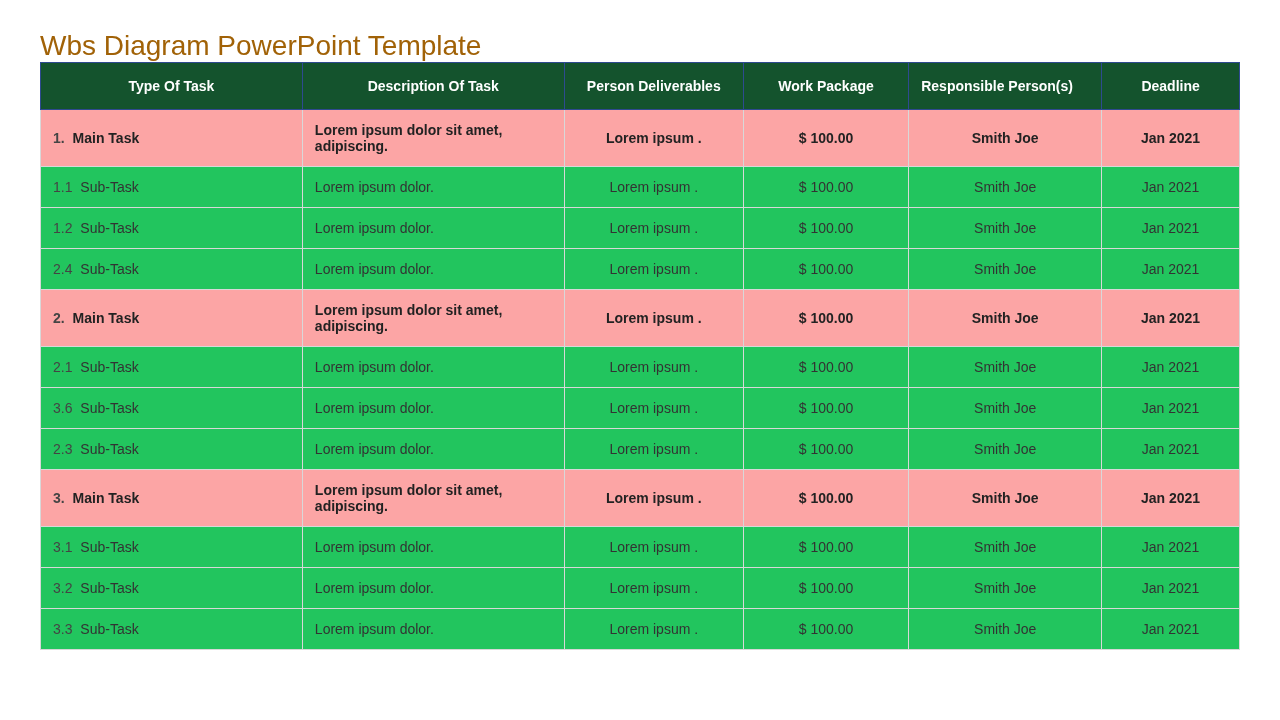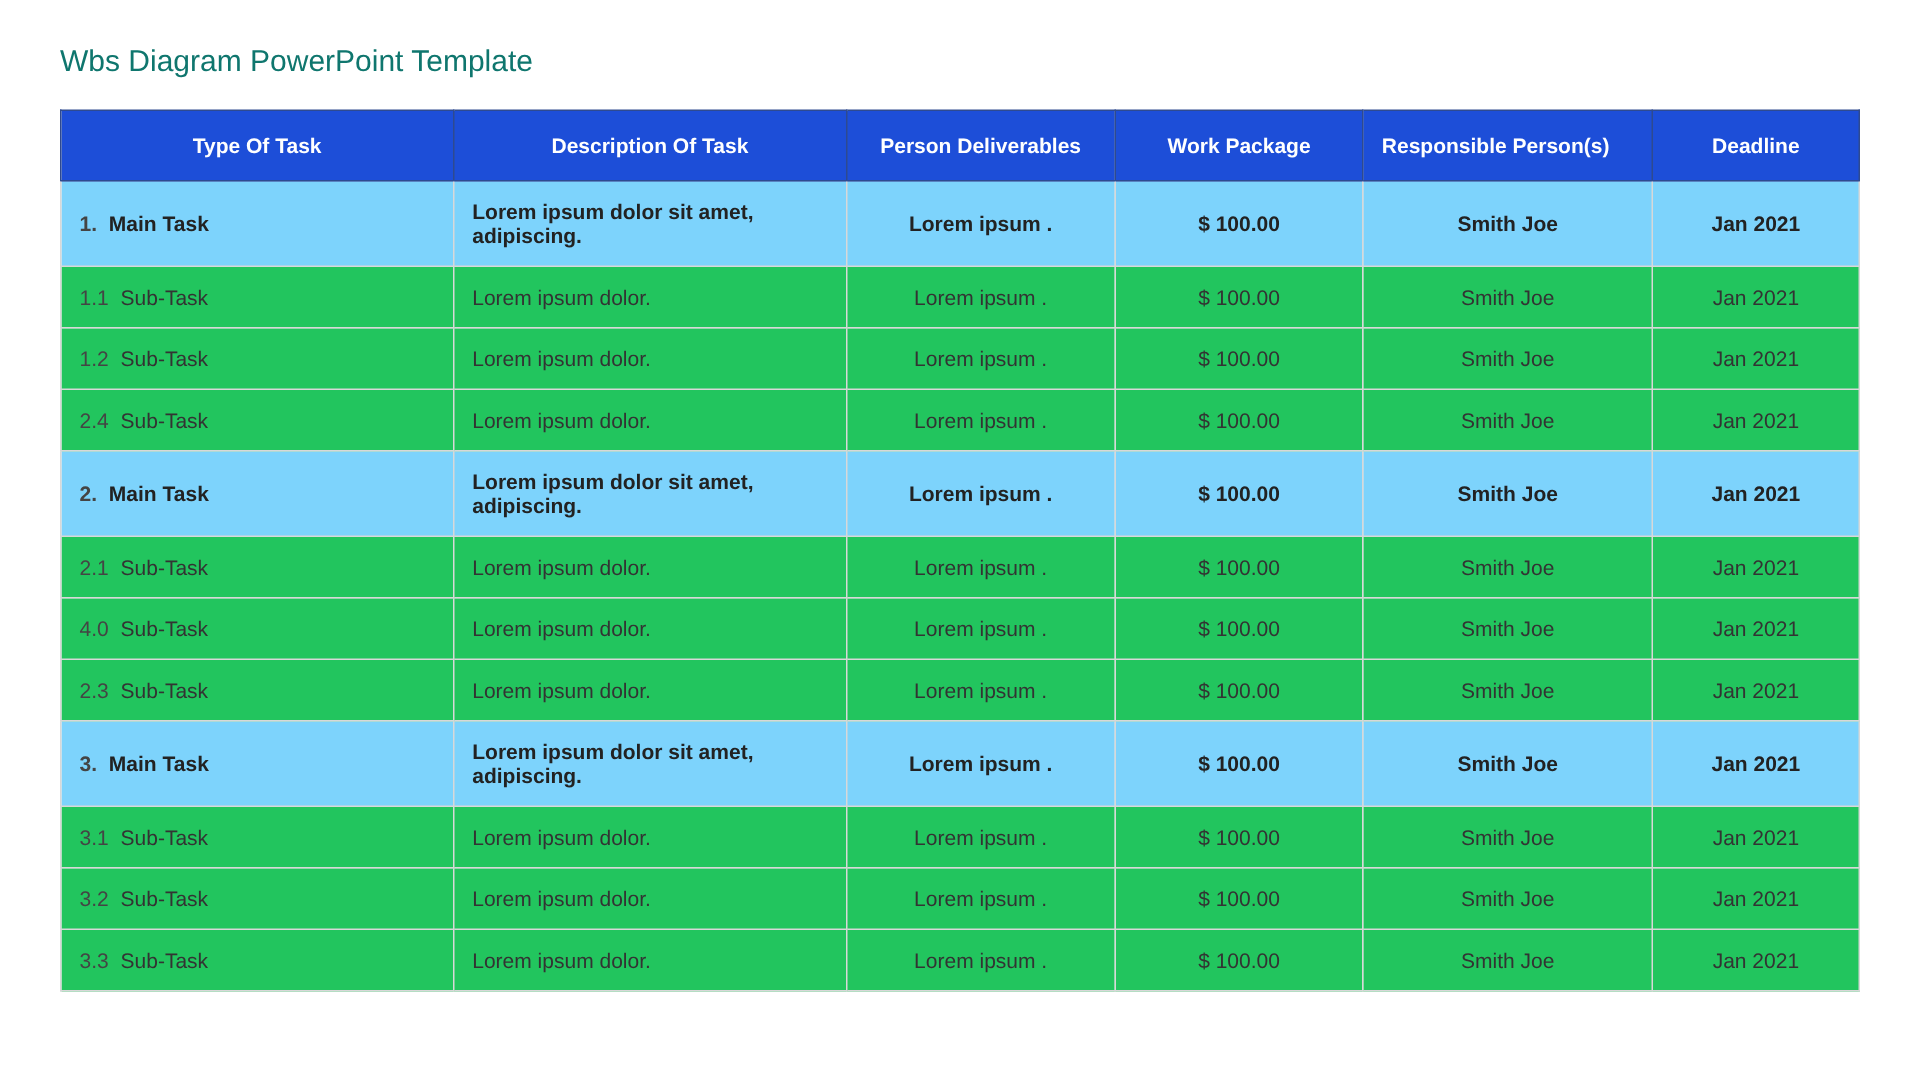--- a/index.html
+++ b/index.html
@@ -8,52 +8,51 @@
       box-sizing: border-box;
     }
     body {
       font-family: 'Segoe UI', Arial, sans-serif;
       background: #ffffff;
       width: 1280px;
       min-height: 720px;
       padding: 30px 40px;
     }
     h1 {
-      font-size: 20px;
+      font-size: 28px;
       font-weight: 400;
-      color: #0f766e;
-      margin-bottom: 20px;
+      color: #a16207;
     }
     table {
       width: 100%;
       border-collapse: collapse;
       font-size: 14px;
     }
     thead tr {
-      background-color: #1d4ed8;
+      background-color: #14532d;
       color: #ffffff;
     }
     thead th {
       padding: 14px 12px;
       text-align: center;
       font-weight: 600;
       border: 1px solid #2e4a90;
       line-height: 1.3;
     }
     tbody tr {
       border-bottom: 1px solid #d0d0d0;
     }
     tbody td {
       padding: 12px 12px;
       border: 1px solid #d8d8d8;
       color: #333;
       vertical-align: middle;
     }
     tr.main-task {
-      background-color: #7dd3fc;
+      background-color: #fca5a5;
     }
     tr.main-task td {
       font-weight: 700;
       color: #222;
     }
     tr.sub-task {
       background-color: #22c55e;
     }
     .task-num {
       display: inline-block;
@@ -127,21 +126,21 @@
       </tr>
       <tr class="sub-task">
         <td><span class="task-num">2.1</span> Sub-Task</td>
         <td>Lorem ipsum dolor.</td>
         <td class="center">Lorem ipsum .</td>
         <td class="center">$ 100.00</td>
         <td class="center">Smith Joe</td>
         <td class="center">Jan 2021</td>
       </tr>
       <tr class="sub-task">
-        <td><span class="task-num">4.0</span> Sub-Task</td>
+        <td><span class="task-num">3.6</span> Sub-Task</td>
         <td>Lorem ipsum dolor.</td>
         <td class="center">Lorem ipsum .</td>
         <td class="center">$ 100.00</td>
         <td class="center">Smith Joe</td>
         <td class="center">Jan 2021</td>
       </tr>
       <tr class="sub-task">
         <td><span class="task-num">2.3</span> Sub-Task</td>
         <td>Lorem ipsum dolor.</td>
         <td class="center">Lorem ipsum .</td>

